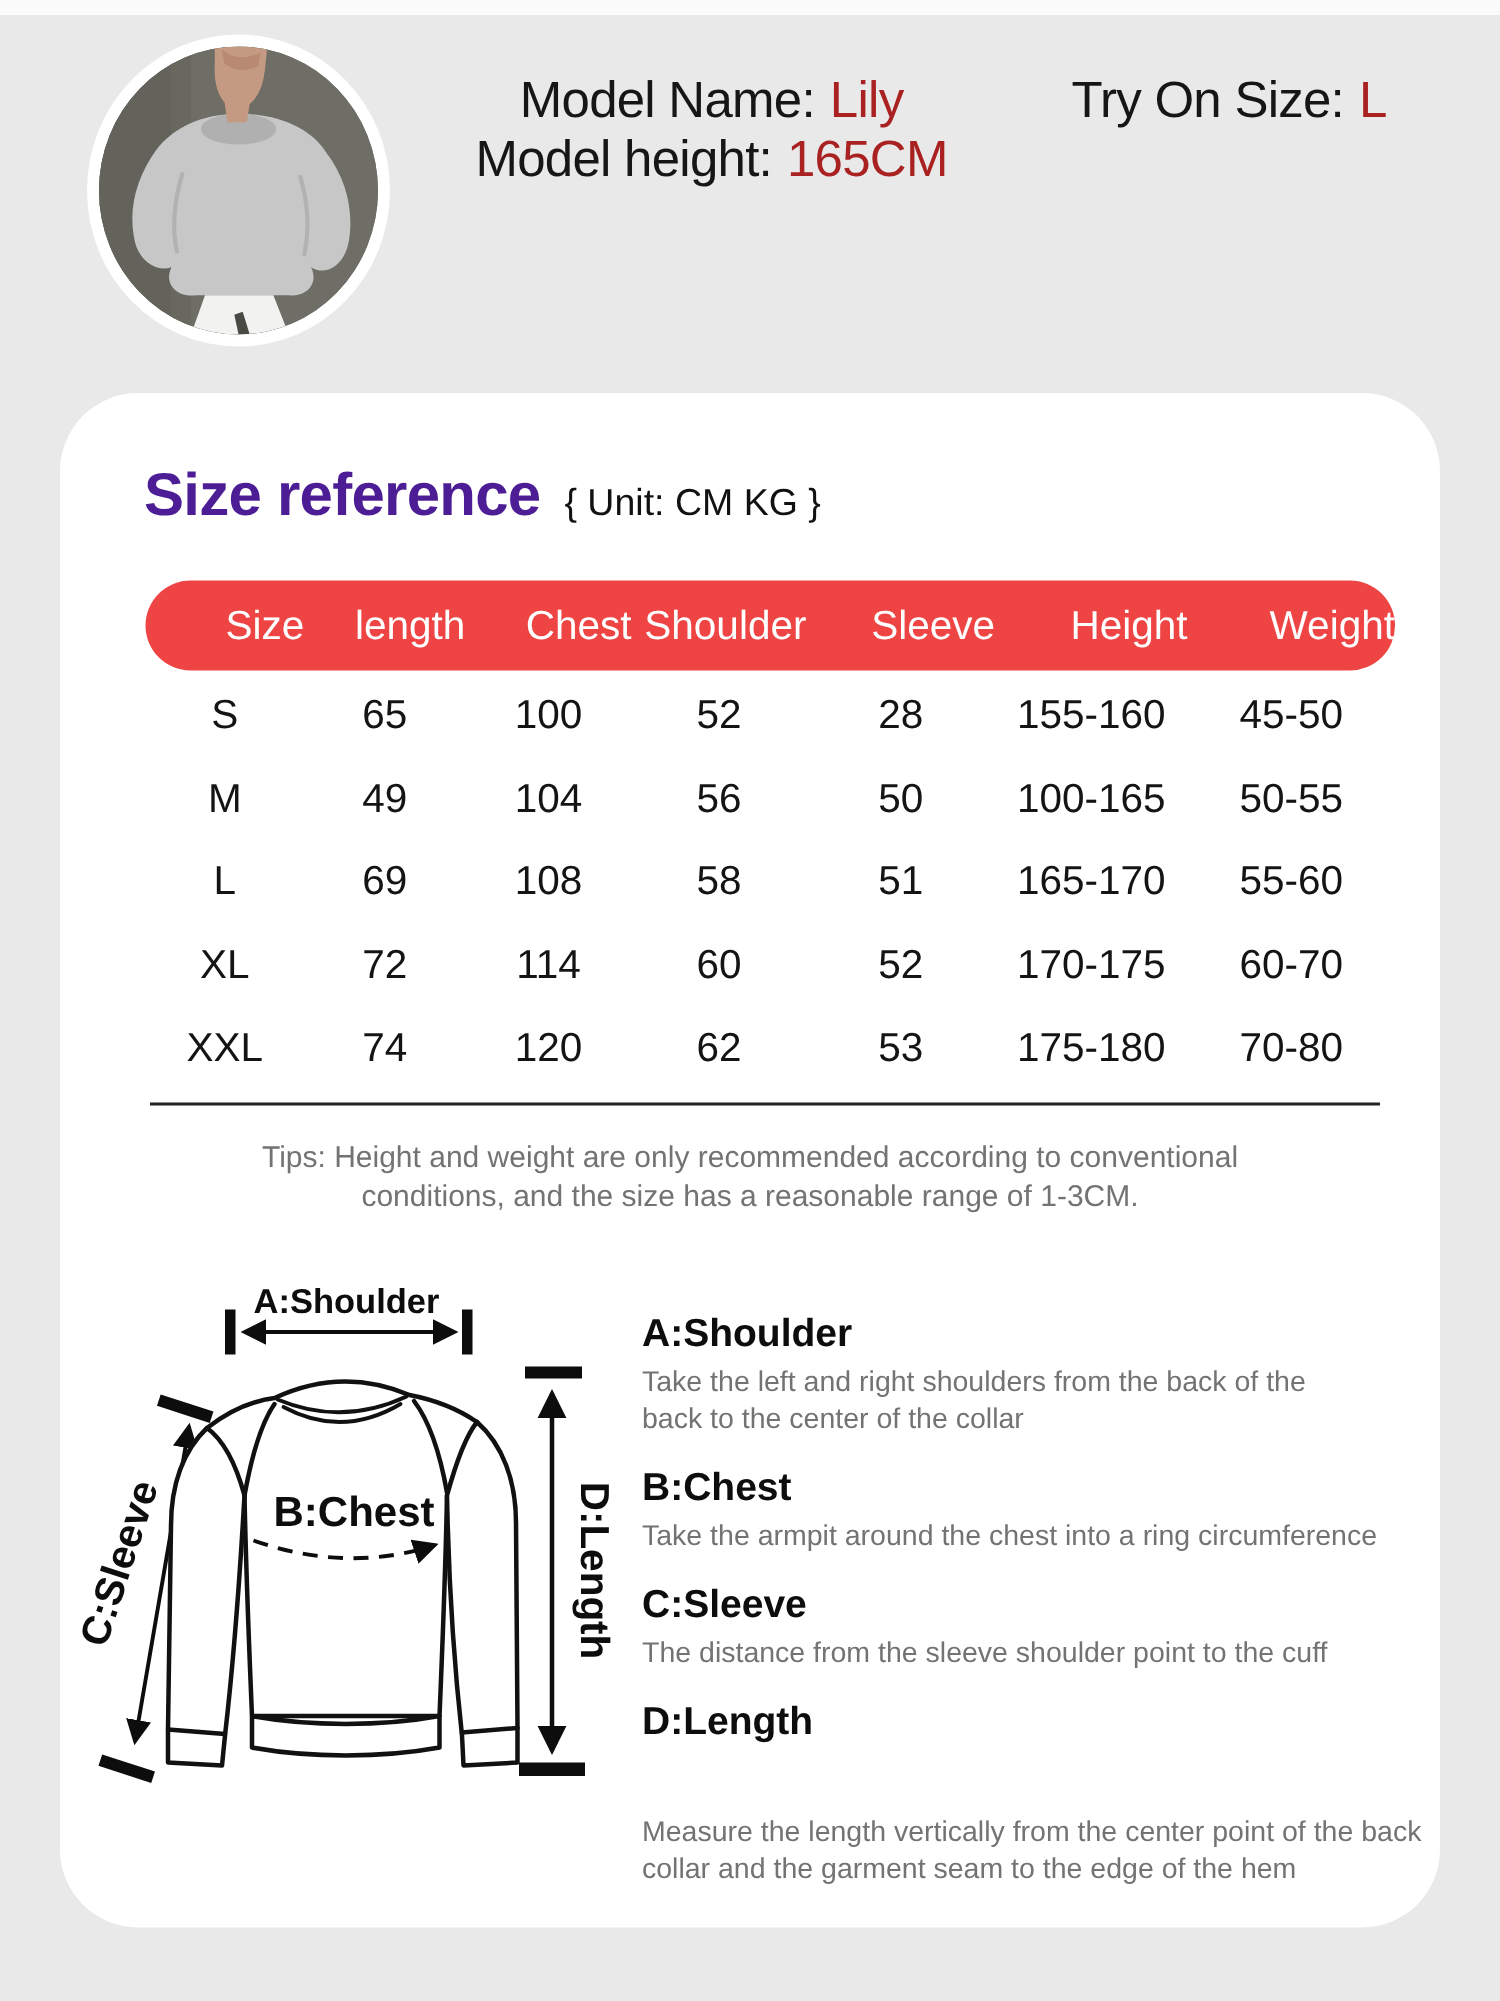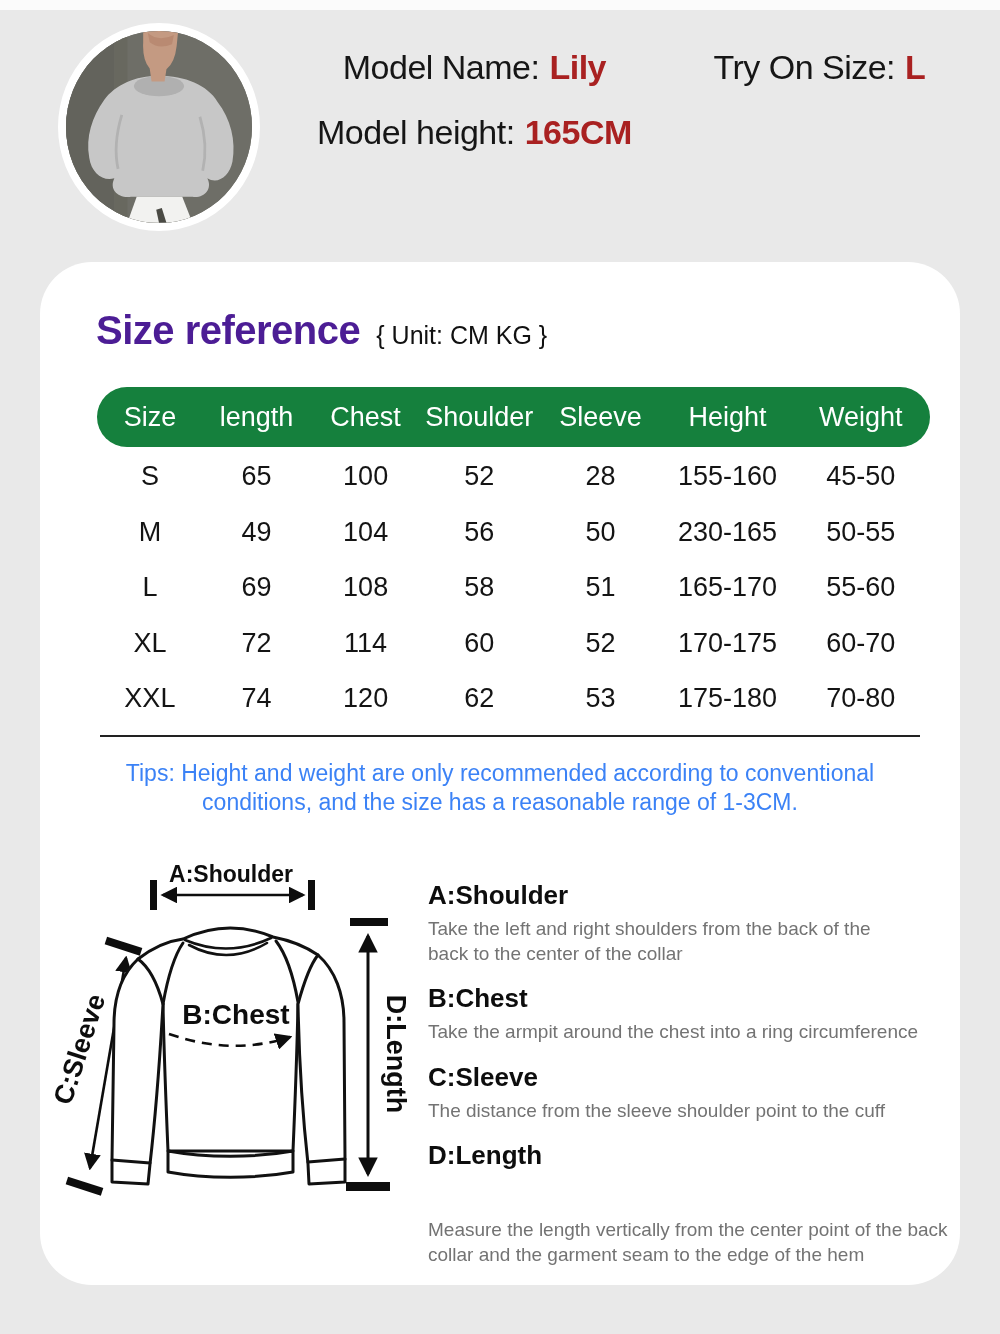--- a/index.html
+++ b/index.html
@@ -9,43 +9,43 @@
   .page { position:relative; width:1000px; height:1334px; background:#e9e9e9; overflow:hidden; }
   .top-strip { position:absolute; top:0; left:0; width:100%; height:10px; background:#fbfbfb; }
 
   
   .model-header { position:relative; height:262px; }
   .model-photo { position:absolute; left:58px; top:23px; width:202px; height:208px;
                  border-radius:50%; border:8px solid #ffffff; overflow:hidden; background:#6e6e67; }
   .model-photo svg { display:block; width:100%; height:100%; }
 
   .model-fields { position:absolute; left:295px; top:48px; width:690px;
-                  display:grid; grid-template-columns:52% 48%; row-gap:26px; }
+                  display:grid; grid-template-columns:52% 48%; }
   .field { display:flex; justify-content:center; align-items:baseline;
            font-size:34px; letter-spacing:-0.5px; color:#161616; font-weight:500; white-space:nowrap; }
-  .field .val { margin-left:10px; font-weight:700; }
+  .field .val { margin-left:10px; font-weight:400; }
 
   
   .card { position:relative; margin:0 40px; height:1023px; background:#ffffff;
           border-radius:52px; overflow:hidden; }
 
   .title-row { padding:46px 0 0 56px; display:flex; align-items:baseline; }
   .card-title { font-size:40px; font-weight:bold; color:#4c1d95; letter-spacing:-0.5px; }
   .unit-note  { font-size:25px; color:#111; margin-left:16px; }
 
   .grid7 { display:grid; grid-template-columns:12.7% 12.9% 13.3% 14% 15.1% 15.4% 16.6%;
            text-align:center; align-items:center; }
-  .size-table-header { margin:34px 30px 0 57px; height:60px; background:#15803d;
-                       border-radius:30px; color:#ffffff; font-size:27px; }
+  .size-table-header { margin:34px 30px 0 57px; height:60px; background:#ef4444;
+                       border-radius:30px; color:#ffffff; font-size:27px;text-align:right; }
   .size-table-body { margin:2px 30px 0 57px; }
   .size-row { height:55.5px; font-size:27px; color:#141414; }
 
   .rule { margin:8px 40px 0 60px; border-top:2px solid #222; }
 
-  .tips { margin-top:22px; text-align:center; font-size:23px; color:#3b82f6; line-height:1.3; }
+  .tips { margin-top:22px; text-align:center; font-size:20px; color:#737373; line-height:1.3; }
 
   
   .guide { display:flex; margin:34px 0 0 6px; }
   .diagram { flex:0 0 auto; }
   .diagram text { font-family:"Liberation Sans", sans-serif; font-weight:bold; fill:#0d0d0d; }
   .defs { margin-left:10px; padding-top:28px; width:548px; }
   .def-term { font-size:26px; font-weight:bold; color:#0d0d0d; margin-bottom:5px; }
   .def-desc { font-size:19px; color:#737373; line-height:1.32; margin-bottom:17px; }
   .def-desc.w1 { max-width:478px; }
   .def-desc.w2 { max-width:540px;margin-top:46px; }
@@ -122,21 +122,21 @@
         <span>28</span>
         <span>155-160</span>
         <span>45-50</span>
       </div>
       <div class="size-row grid7">
         <span>M</span>
         <span>49</span>
         <span>104</span>
         <span>56</span>
         <span>50</span>
-        <span>230-165</span>
+        <span>100-165</span>
         <span>50-55</span>
       </div>
       <div class="size-row grid7">
         <span>L</span>
         <span>69</span>
         <span>108</span>
         <span>58</span>
         <span>51</span>
         <span>165-170</span>
         <span>55-60</span>

